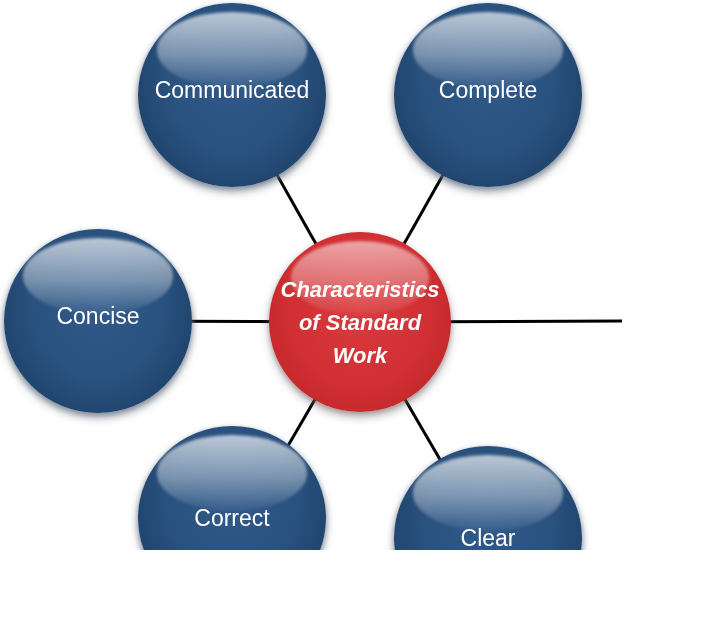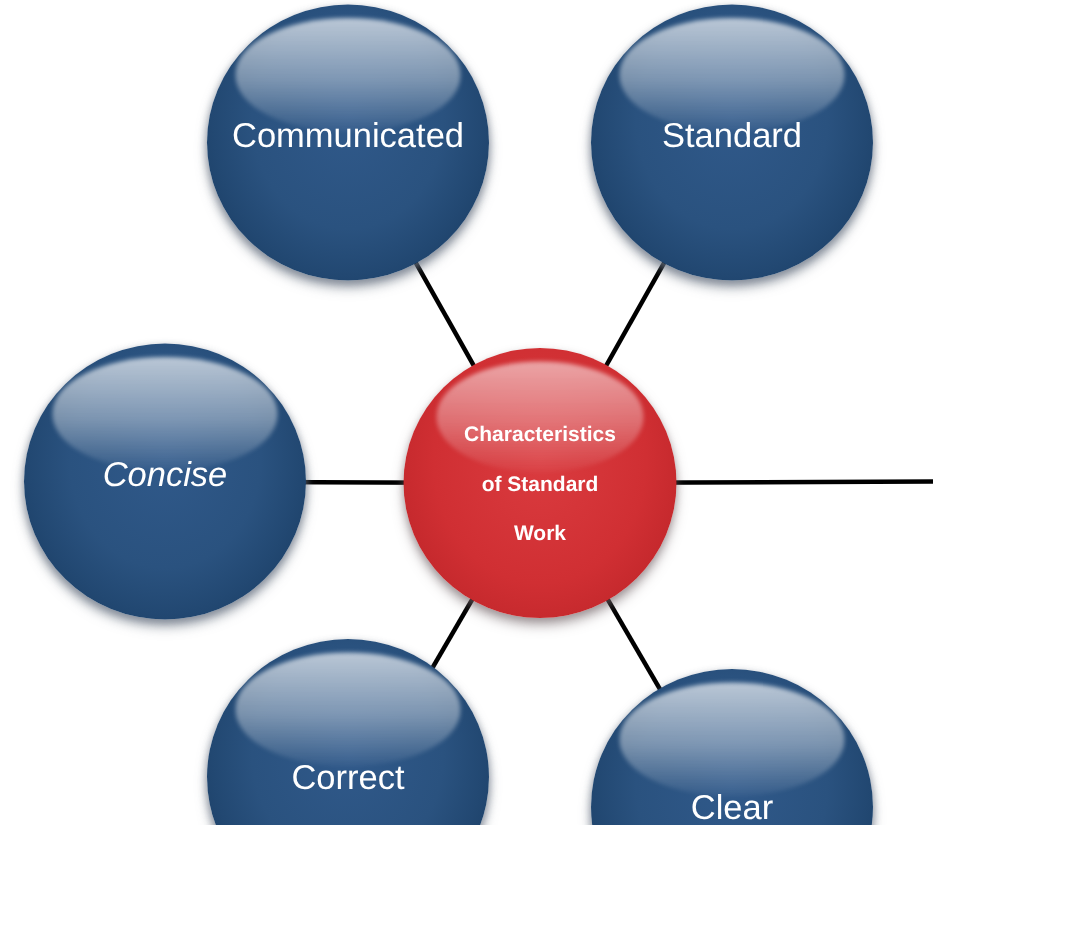--- a/index.html
+++ b/index.html
@@ -82,30 +82,31 @@
 
   .label {
     position: relative;
     color: var(--label-text, #ffffff);
     font-size: 23px;
     text-align: center;
     transform: translateY(-5px);
   }
   .label.center-label {
     font-weight: bold;
-    font-size: 14px;
+    font-size: 22px;
     line-height: 33px;
     white-space: pre-line;
     transform: none;
+    font-style: italic;
   }
 
   
   .pos-communicated { left: 138px; top: 3px; }
   .pos-current      { left: 394px; top: 3px; }
-  .pos-concise      { left: 16px;   top: 229px; font-style: italic; }
+  .pos-concise      { left: 4px;   top: 229px; }
   .pos-complete     { left: 528px; top: 229px; }
   .pos-correct      { left: 138px; top: 426px; }
   .pos-clear        { left: 394px; top: 446px; }
   .pos-center       { left: 269px; top: 232px; }
   .pos-correct .label, .pos-clear .label { transform: translateY(0); }
 </style>
 </head>
 <body>
 
 <div class="canvas">
@@ -119,21 +120,21 @@
     <line x1="360" y1="322" x2="488" y2="542"></line>
   </svg>
 
   <div class="node blue pos-communicated">
     <span class="gloss"></span>
     <span class="label">Communicated</span>
   </div>
 
   <div class="node blue pos-current">
     <span class="gloss"></span>
-    <span class="label">Standard</span>
+    <span class="label">Complete</span>
   </div>
 
   <div class="node blue pos-concise">
     <span class="gloss"></span>
     <span class="label">Concise</span>
   </div>
 
 
   <div class="node blue pos-correct">
     <span class="gloss"></span>

